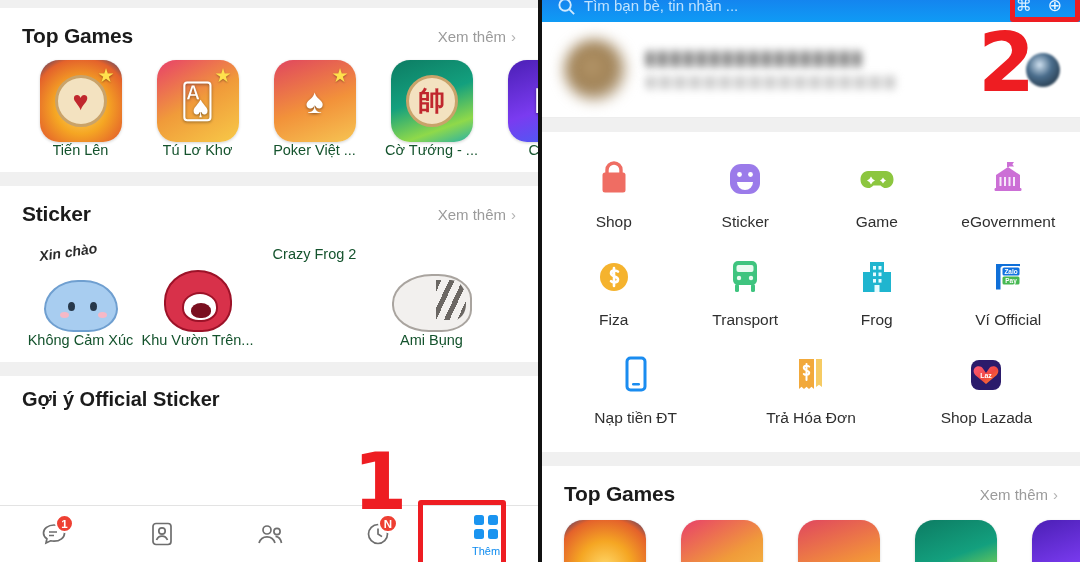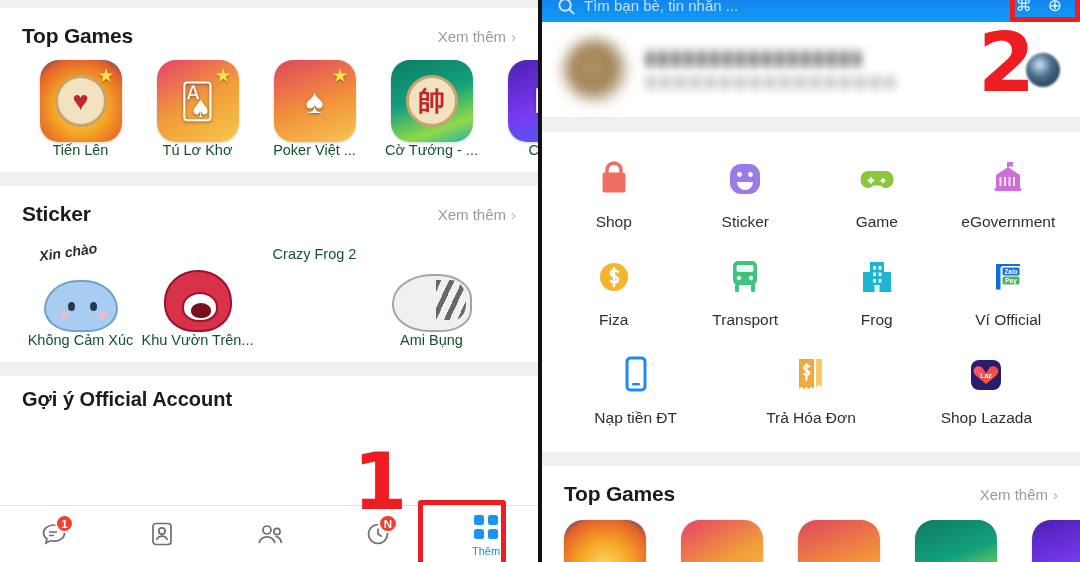--- a/index.html
+++ b/index.html
@@ -236,21 +236,21 @@
             </div>
           </div>
           <div class="hlabel">Ami Bụng</div>
         </div>
       </div>
     </div>
 
     <div class="card-sep"></div>
 
     <div class="card">
-      <div class="oa-head">Gợi ý Official Account</div>
+      <div class="oa-head">Gợi ý Official Sticker</div>
     </div>
 
     <div class="navbar">
       <div class="nav-item">
         <div class="nav-ico">
           <svg width="26" height="24" viewBox="0 0 26 24" fill="none" stroke="#6e6e6e" stroke-width="1.7">
             <path d="M13 3C7 3 2.5 6.6 2.5 11c0 2.3 1.3 4.4 3.4 5.8L5 21l4.6-2.2c1.1.3 2.2.4 3.4.4 6 0 10.5-3.6 10.5-8S19 3 13 3z"></path>
             <path d="M8 10h8M8 13.5h5"></path>
           </svg>
           <span class="badge">1</span>

